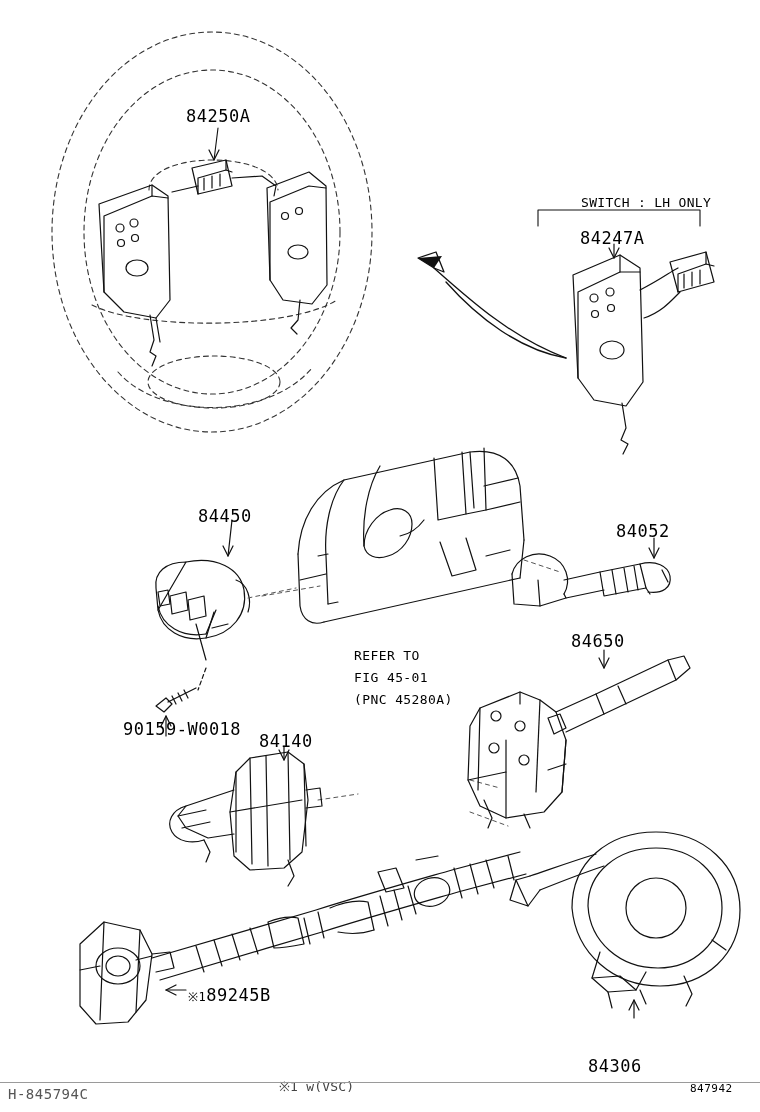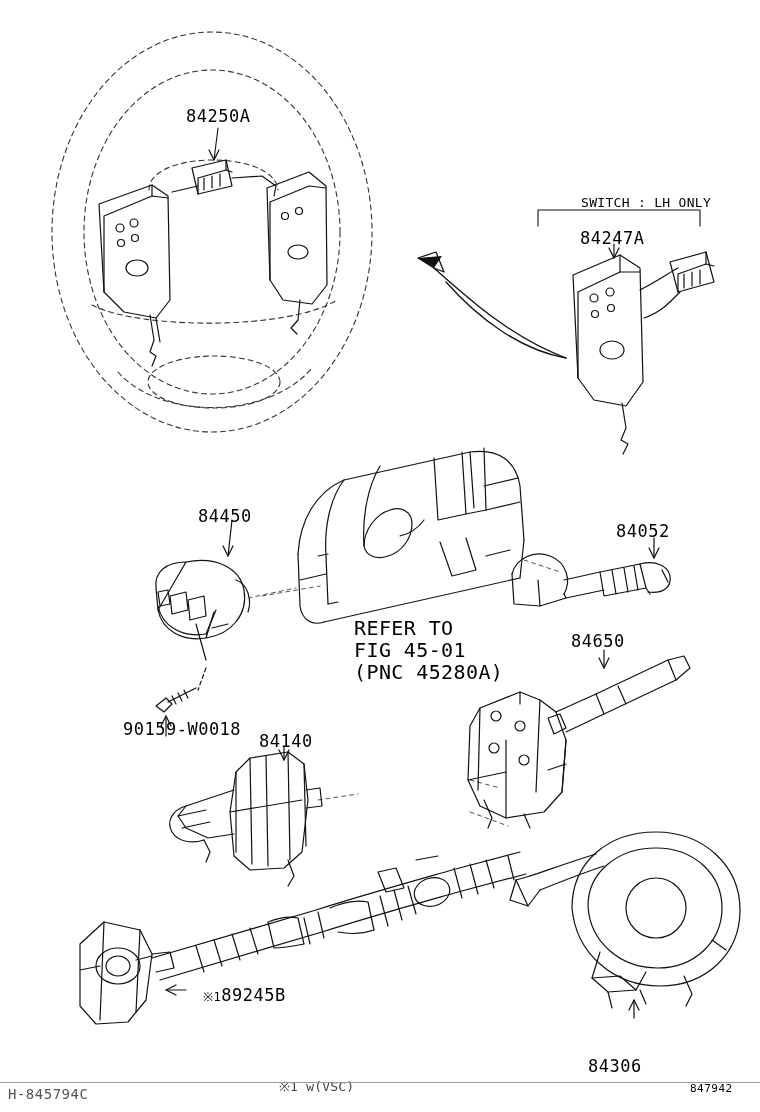--- a/index.html
+++ b/index.html
@@ -39,23 +39,24 @@
     font-size: 13px;
     letter-spacing: 0.3px;
     margin-left: 40px;
   }
   .lbl-xs {
     font-size: 13px;
     letter-spacing: 0.2px;
     color: #444;
   }
   .lbl-ref {
-    font-size: 20px;
+    font-size: 13px;
     line-height: 22px;
     letter-spacing: 0.4px;
+    margin-top: 28px;
   }
   .corner {
     font-size: 14px;
     letter-spacing: 0.5px;
     color: #555;
   }
   .footer-rule {
     position: absolute;
     left: 0;
     top: 1082px;
@@ -324,21 +325,21 @@
   <div class="lbl lbl-ref" style="left:354px; top:617px; white-space:pre;">REFER TO
 FIG 45-01
 (PNC 45280A)</div>
 
   <div class="lbl" style="left:571px; top:631px;">84650</div>
 
   <div class="lbl" style="left:108px; top:719px;margin-left:15px;">90159-W0018</div>
 
   <div class="lbl" style="left:259px; top:731px;">84140</div>
 
-  <div class="lbl" style="left:203px; top:985px;"><span style="font-size:12px;">※1</span><span>89245B</span></div>
+  <div class="lbl" style="left:188px; top:985px;"><span style="font-size:12px;">※1</span><span>89245B</span></div>
 
   <div class="lbl" style="left:588px; top:1056px;">84306</div>
 
   <div class="lbl lbl-xs" style="left:279px; top:1077px;">※1 w(VSC)</div>
 
   <div class="footer-rule"></div>
 
   <div class="lbl corner" style="left:8px; top:1086px;">H-845794C</div>
 
   <div class="lbl corner" style="left:690px; top:1082px; font-size:11px; color:#000;">847942</div>

